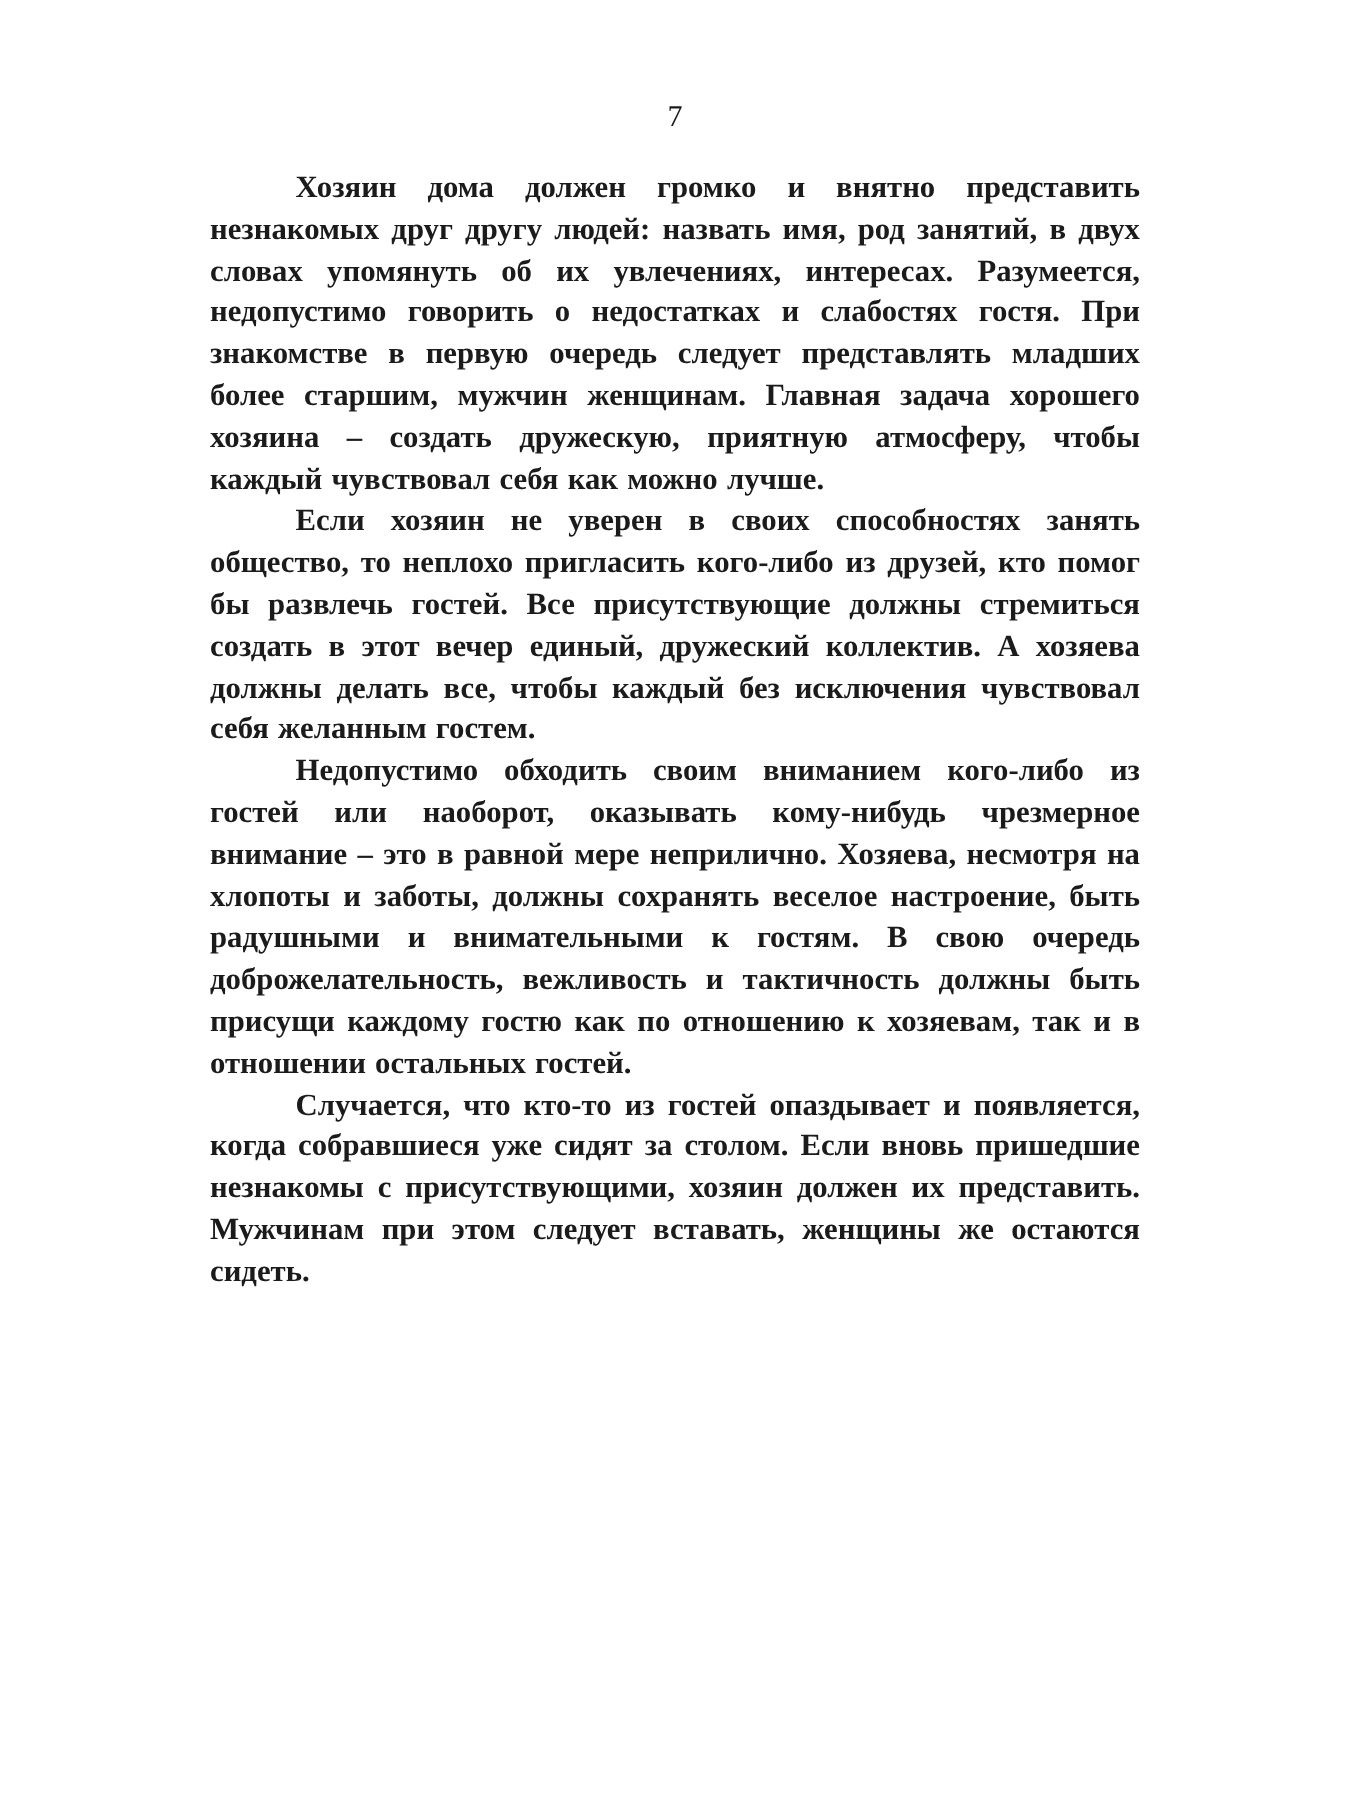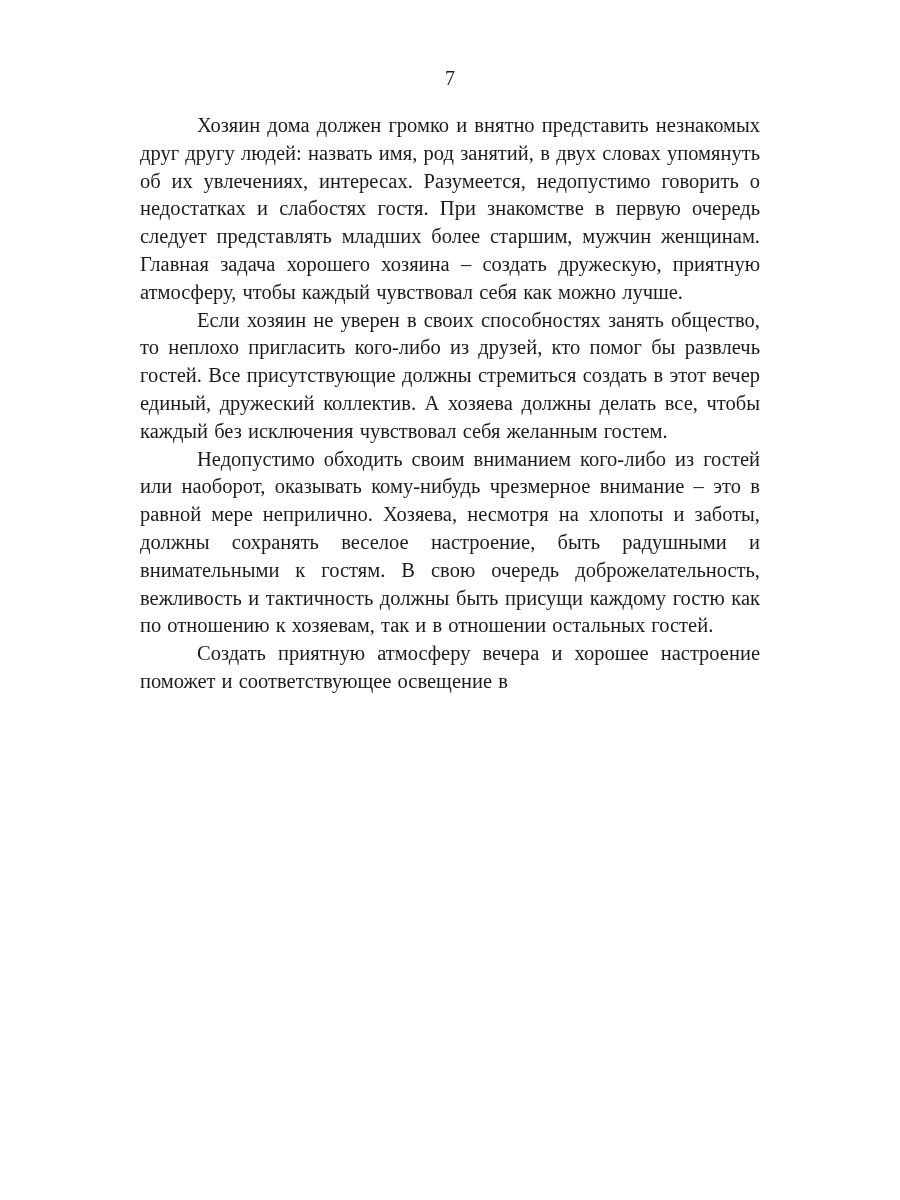--- a/index.html
+++ b/index.html
@@ -28,29 +28,30 @@
   }
   .body-text p {
     margin: 0;
     font-size: 20.5px;
     line-height: 27.8px;
     text-align: justify;
     word-spacing: 1px;
   }
   .body-text p.indent {
     text-indent: 57px;
+    font-weight: bold;
   }
 </style>
 </head>
 <body>
 
 <div class="page">
 
   <div class="page-number">7</div>
 
   <div class="body-text">
     <p class="indent">Хозяин дома должен громко и внятно представить незнакомых друг другу людей: назвать имя, род занятий, в двух словах упомянуть об их увлечениях, интересах. Разумеется, недопустимо говорить о недостатках и слабостях гостя. При знакомстве в первую очередь следует представлять младших более старшим, мужчин женщинам. Главная задача хорошего хозяина – создать дружескую, приятную атмосферу, чтобы каждый чувствовал себя как можно лучше.</p>
     <p class="indent">Если хозяин не уверен в своих способностях занять общество, то неплохо пригласить кого-либо из друзей, кто помог бы развлечь гостей. Все присутствующие должны стремиться создать в этот вечер единый, дружеский коллектив. А хозяева должны делать все, чтобы каждый без исключения чувствовал себя желанным гостем.</p>
     <p class="indent">Недопустимо обходить своим вниманием кого-либо из гостей или наоборот, оказывать кому-нибудь чрезмерное внимание – это в равной мере неприлично. Хозяева, несмотря на хлопоты и заботы, должны сохранять веселое настроение, быть радушными и внимательными к гостям. В свою очередь доброжелательность, вежливость и тактичность должны быть присущи каждому гостю как по отношению к хозяевам, так и в отношении остальных гостей.</p>
-    <p class="indent">Создать приятную атмосферу вечера и хорошее настроение поможет и соответствующее освещение в</p>
+    <p class="indent">Случается, что кто-то из гостей опаздывает и появляется, когда собравшиеся уже сидят за столом. Если вновь пришедшие незнакомы с присутствующими, хозяин должен их представить. Мужчинам при этом следует вставать, женщины же остаются сидеть.</p>
   </div>
 
 </div>
 
 </body></html>

